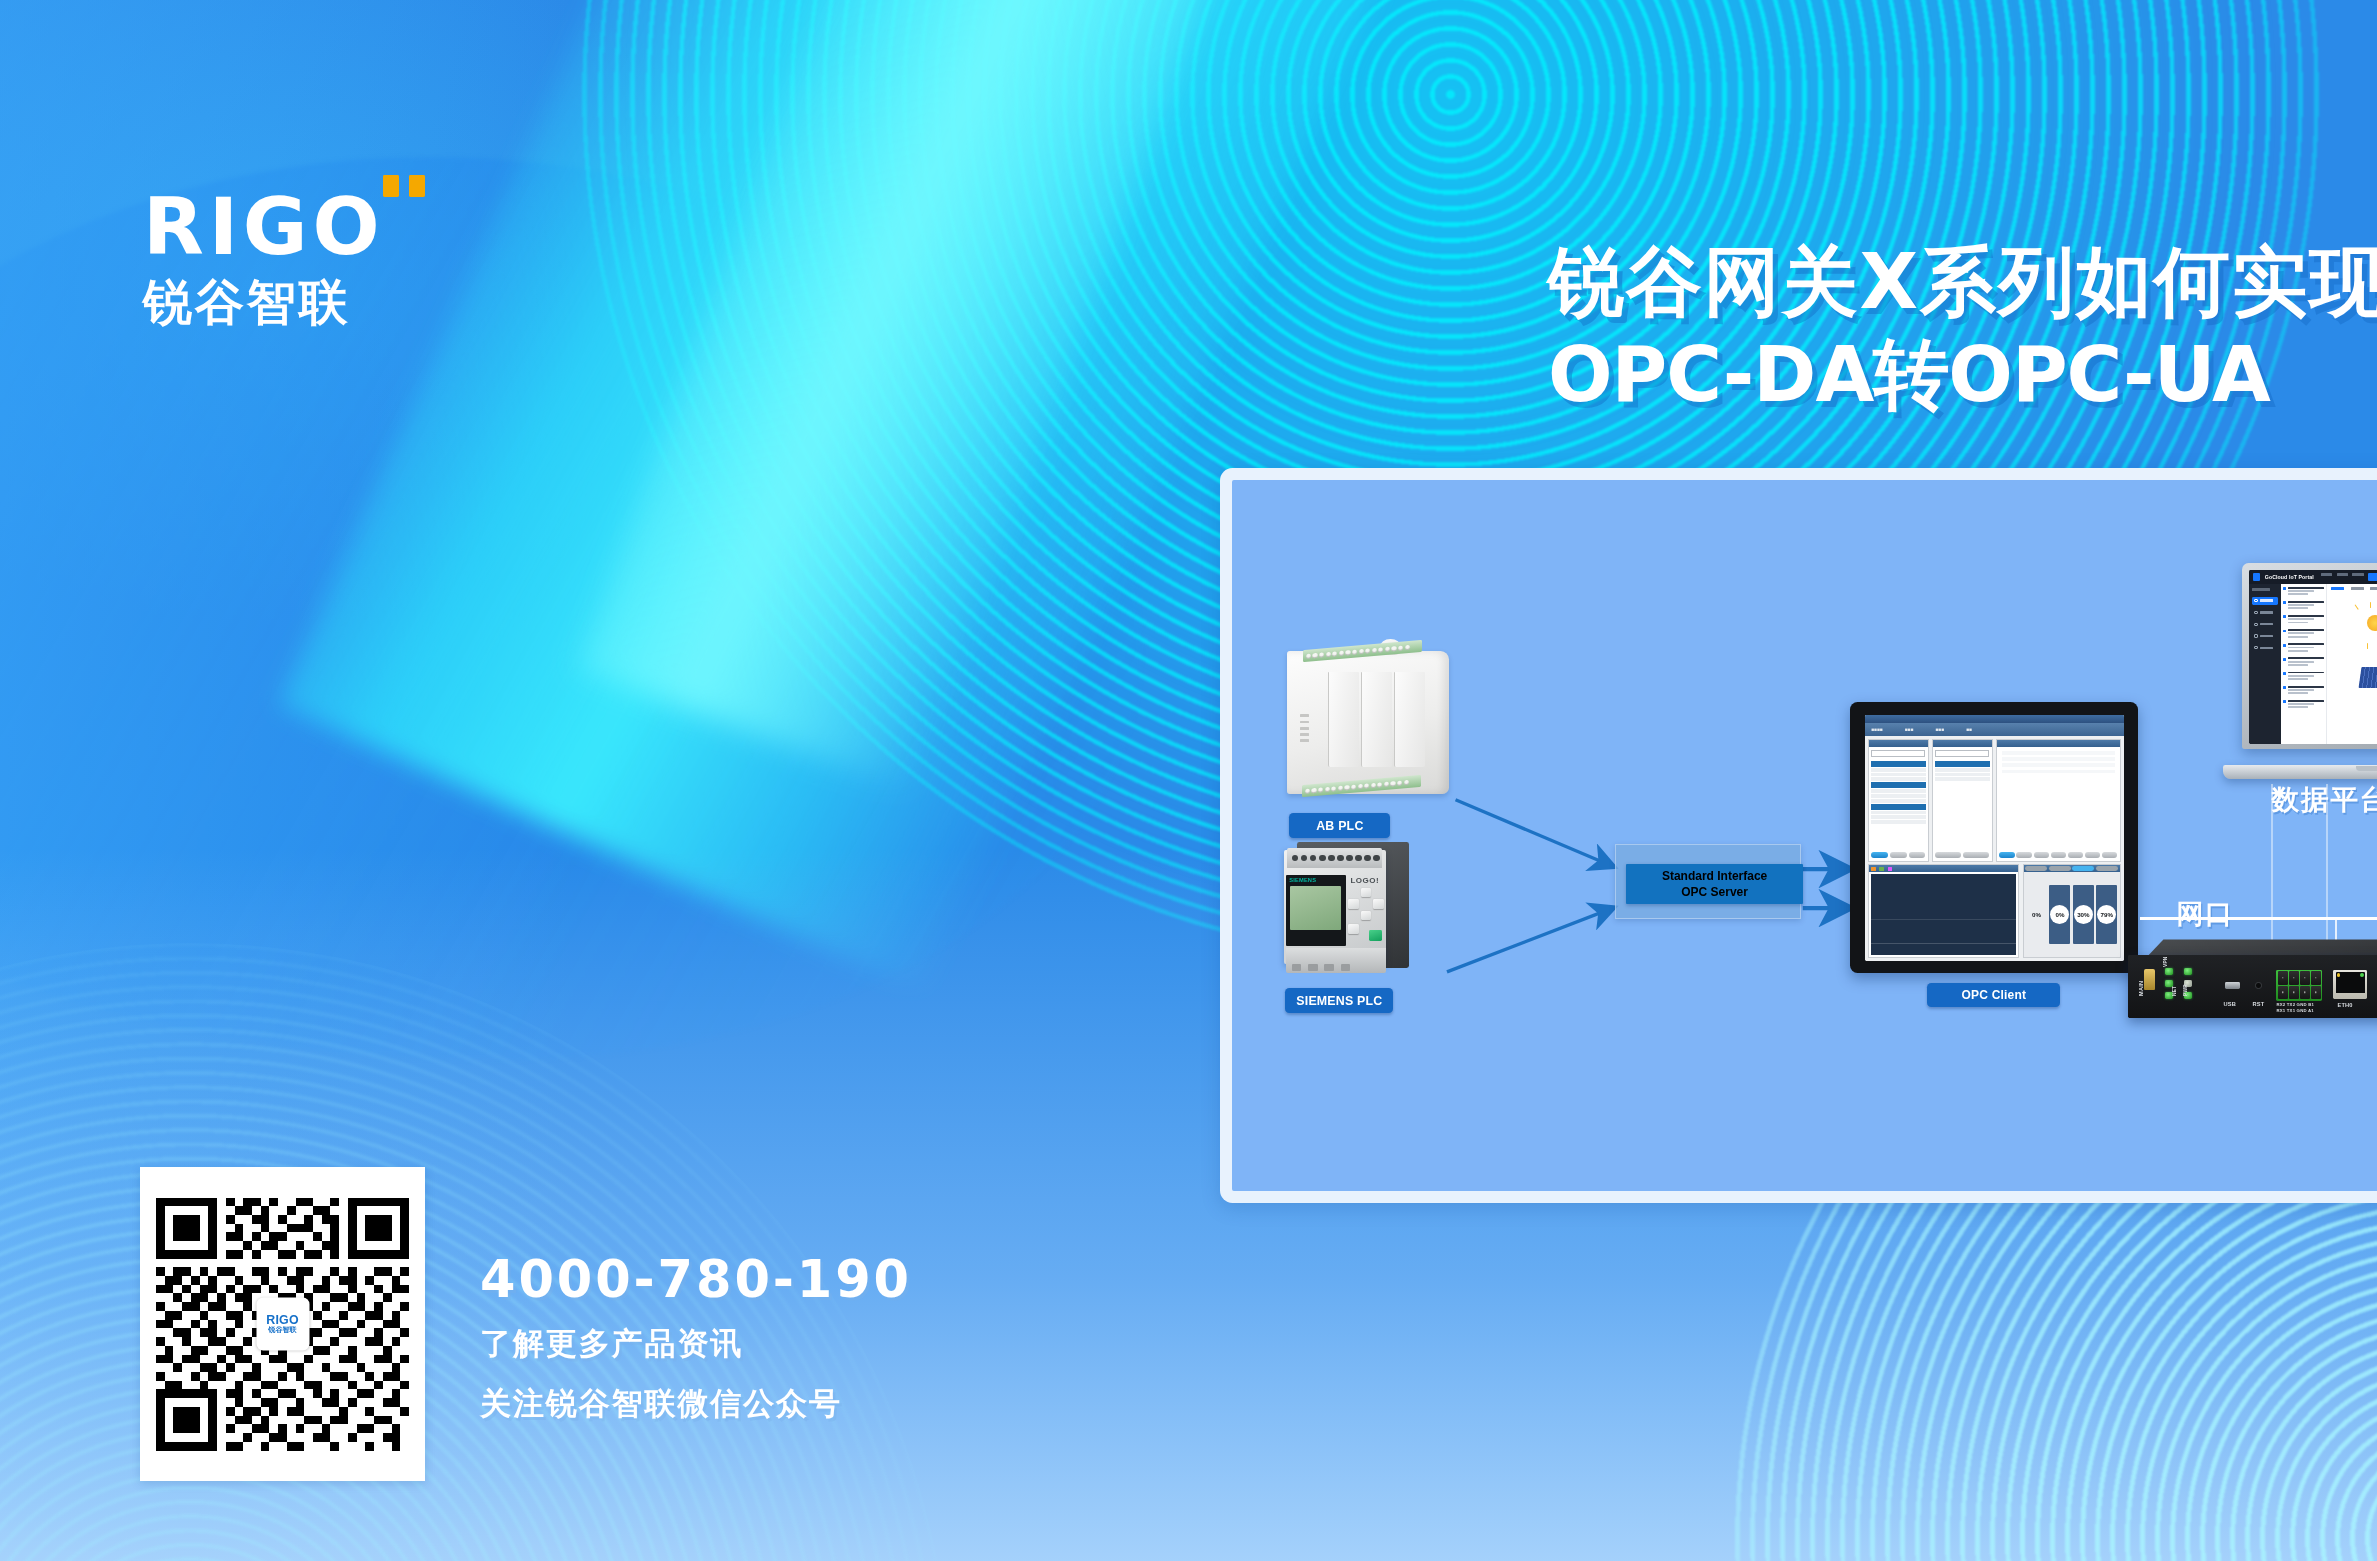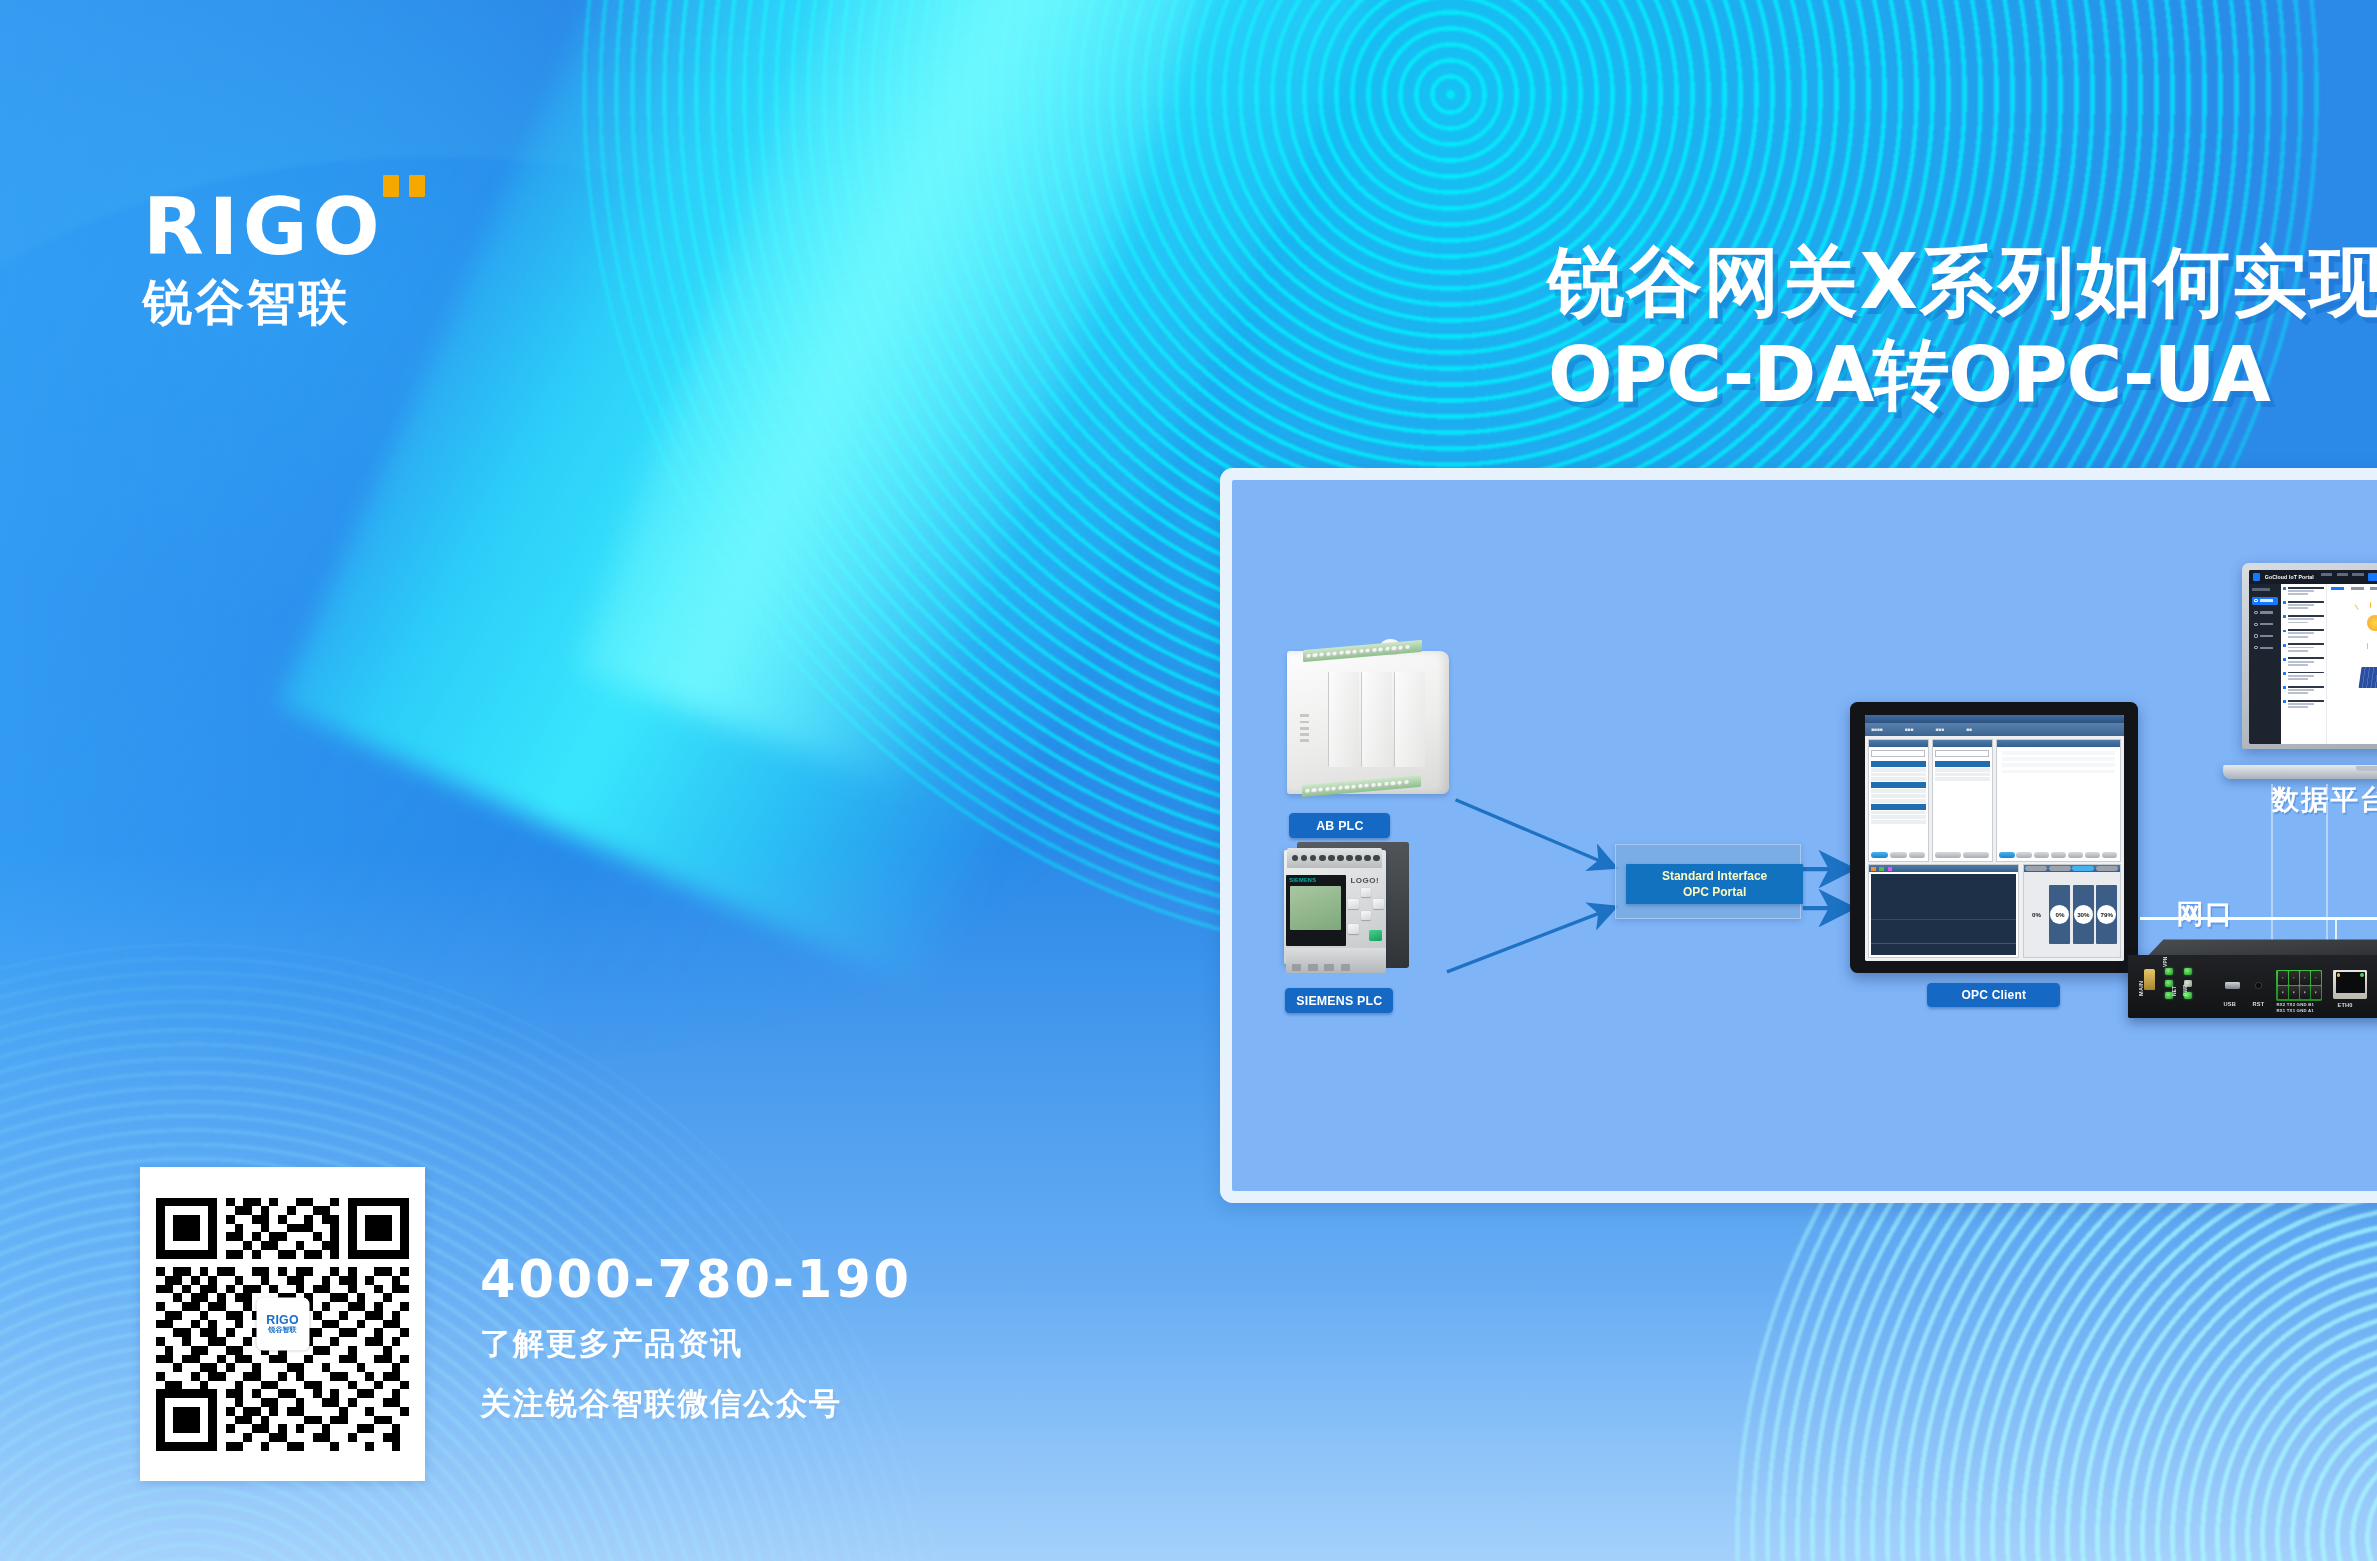--- a/index.html
+++ b/index.html
@@ -148,21 +148,21 @@
     display:flex;align-items:flex-end;gap:6.7px;padding:0 5.7px 1.9px;}
   .s-botcap i{width:9.5px;height:6.7px;background:#9a9d9f;border-radius:1px;}
 
   
   .opcbox{position:absolute;left:383px;top:364px;width:186px;height:75px;
     background:rgba(120,170,225,.78);border:0.5px solid rgba(255,255,255,.35);
     box-shadow:0 1.9px 5.7px rgba(0,40,100,.18);}
   .opcbox-inner{position:absolute;left:9.5px;top:19px;right:-2.9px;height:40px;
     background:#1272bf;display:flex;flex-direction:column;align-items:center;justify-content:center;
     border-radius:1px;box-shadow:0 1.4px 3.8px rgba(0,40,100,.25);}
-  .opcbox-inner span{color:#fef9c3;font-weight:700;font-size:12px;line-height:16px;text-align:center;}
+  .opcbox-inner span{color:#000000;font-weight:700;font-size:12px;line-height:16px;text-align:center;}
 
   
   .tablet{position:absolute;left:618px;top:222px;width:288px;height:271px;
     background:#121417;border-radius:7.6px;padding:12.4px 14.3px;
     box-shadow:0 5.7px 14.3px rgba(0,35,90,.35);}
   .t-screen{width:100%;height:100%;background:#eef0f2;border-radius:1.4px;overflow:hidden;
     display:flex;flex-direction:column;font-size:4.3px;}
   .t-titlebar{height:8.6px;background:linear-gradient(180deg,#3f6da0,#2d5180);color:#dce8f5;
     display:flex;align-items:center;justify-content:center;font-size:3.8px;}
   .t-menubar{height:12.4px;background:linear-gradient(180deg,#5881ad,#3c6491);
@@ -436,21 +436,21 @@
       </defs>
       <line x1="470" y1="672" x2="800" y2="812" stroke="#1d72c4" stroke-width="7" marker-end="url(#ah)"></line>
       <line x1="452" y1="1034" x2="800" y2="900" stroke="#1d72c4" stroke-width="7" marker-end="url(#ah)"></line>
       <line x1="1200" y1="818" x2="1296" y2="818" stroke="#1d72c4" stroke-width="9" marker-end="url(#ah)"></line>
       <line x1="1200" y1="900" x2="1296" y2="900" stroke="#1d72c4" stroke-width="9" marker-end="url(#ah)"></line>
     </svg>
 
     <div class="opcbox">
       <div class="opcbox-inner">
         <span>Standard Interface</span>
-        <span>OPC Portal</span>
+        <span>OPC Server</span>
       </div>
     </div>
 
     <div class="tablet">
       <div class="t-screen">
         <div class="t-titlebar"></div>
         <div class="t-menubar">
           <span style="opacity:.85">■■■■</span>
           <span style="opacity:.85">■■■</span>
           <span style="opacity:.85">■■■</span>

